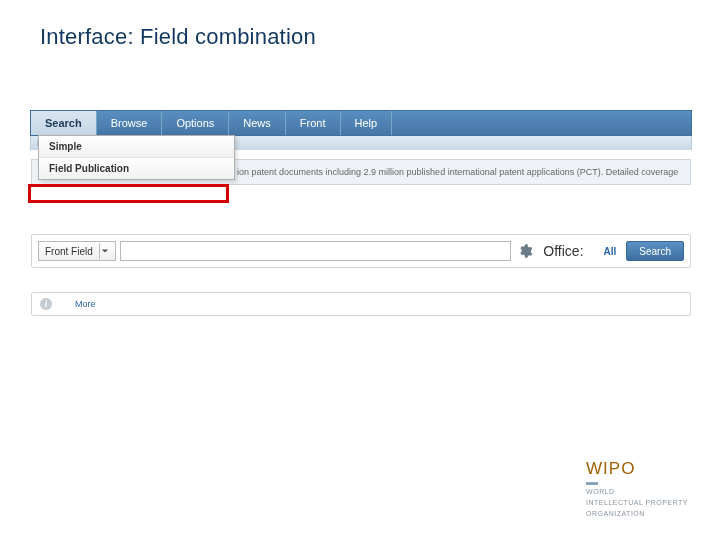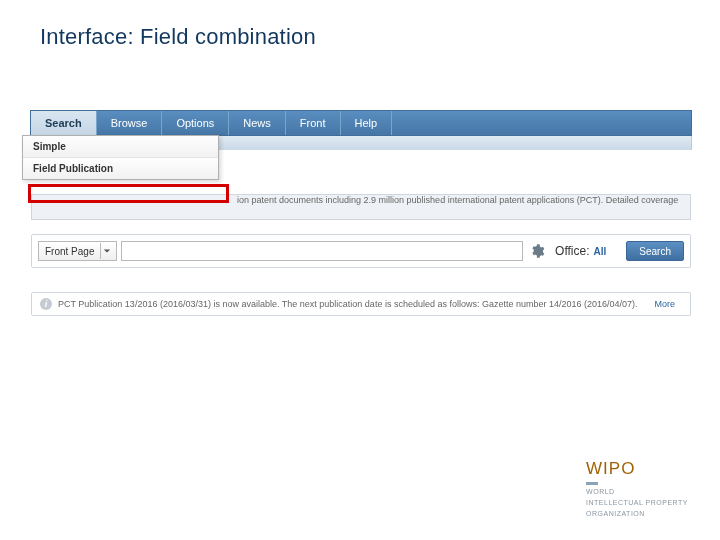--- a/index.html
+++ b/index.html
@@ -3,34 +3,34 @@
 <meta charset="utf-8">
 <style>
   *{box-sizing:border-box;margin:0;padding:0}
   html,body{width:720px;height:540px;font-family:Arial,Helvetica,sans-serif;background:#fff;overflow:hidden}
   .slide-title{font-size:22px;font-weight:400;color:#12385f;padding:24px 0 0 40px;letter-spacing:.2px}
   .app{position:absolute;left:30px;top:110px;width:662px}
   .navbar{display:flex;height:26px;align-items:stretch;background:linear-gradient(#5a8ec0,#4576a6);border:1px solid #416e9a;font-size:11px;color:#fff}
   .nav-item{display:flex;align-items:center;padding:0 14px;border-right:1px solid #7aa6cb;cursor:pointer}
   .nav-item.active{background:linear-gradient(#d9e6f1,#c5d6e5);color:#1c3a55;font-weight:bold}
   .gutter{height:14px;background:linear-gradient(#dfeaf3,#cad9e7);border-left:1px solid #bcc9d5;border-right:1px solid #bcc9d5;font-size:9px;color:#5a5a5a;display:flex;align-items:center;padding-left:6px}
-  .dropdown{position:absolute;left:22px;top:135px;width:197px;background:#b91c1c;border:1px solid #b0b0b0;box-shadow:2px 2px 4px rgba(0,0,0,.15);font-size:10px;z-index:5}
+  .dropdown{position:absolute;left:38px;top:135px;width:197px;background:#b91c1c;border:1px solid #b0b0b0;box-shadow:2px 2px 4px rgba(0,0,0,.15);font-size:10px;z-index:5}
   .dd-item{padding:5px 10px;border-bottom:1px solid #e4e4e4;background:linear-gradient(#fefefe,#f1f1f1);color:#333;font-weight:bold;cursor:pointer}
   .dd-item:last-child{border-bottom:none}
   .highlight-box{position:absolute;left:28px;top:184px;width:201px;height:19px;border:3px solid #d20000;z-index:6;pointer-events:none}
-  .desc-bar{position:absolute;left:31px;top:194px;width:660px;height:26px;display:flex;align-items:flex-start;padding-left:205px;background:#eef2f6;border:1px solid #cfd6dd;font-size:9px;color:#666}
+  .desc-bar{position:absolute;left:31px;top:159px;width:660px;height:26px;display:flex;align-items:center;padding-left:205px;background:#eef2f6;border:1px solid #cfd6dd;font-size:9px;color:#666}
   .search-row{position:absolute;left:31px;top:234px;width:660px;height:34px;border:1px solid #cfd6dd;border-radius:2px;display:flex;align-items:center;padding:0 6px;font-size:10px}
   .select-box{display:flex;align-items:center;border:1px solid #b8b8b8;background:linear-gradient(#fff,#efefef);height:20px;padding:0 4px 0 6px;font-size:10px;color:#333;margin-right:4px}
   .chev{width:12px;height:16px;border-left:1px solid #bbb;margin-left:6px;display:flex;align-items:center;justify-content:center}
   .chev svg{width:8px;height:8px;fill:#555}
   .txt-input{flex:1;height:20px;border:1px solid #b8b8b8;background:#fff;margin-right:6px}
   .gear-icon{width:16px;height:16px;margin-right:10px}
   .gear-icon svg{width:16px;height:16px;fill:#6c7b88}
-  .office-lbl{font-size:12px;color:#333;margin-right:4px}
-  .office-val{font-size:10px;color:#2a64a0;font-weight:bold;margin-right:20px}
+  .office-lbl{font-size:14px;color:#333;margin-right:20px}
+  .office-val{font-size:10px;color:#2a64a0;font-weight:bold;margin-right:10px}
   .search-btn{height:20px;padding:0 12px;background:linear-gradient(#5c90c3,#3e6fa0);border:1px solid #3a679a;color:#fff;font-size:10px;border-radius:2px;display:flex;align-items:center;cursor:pointer}
   .notice{position:absolute;left:31px;top:292px;width:660px;height:24px;border:1px solid #cfd6dd;border-radius:2px;display:flex;align-items:center;padding:0 8px;font-size:9px;color:#666}
   .info-icon{width:12px;height:12px;border-radius:50%;background:#c4cbd2;color:#fff;font-size:9px;display:flex;align-items:center;justify-content:center;margin-right:6px;font-style:italic;font-weight:bold}
   .more-link{color:#2a64a0;margin-left:17px;cursor:pointer}
   .footer-logo{position:absolute;right:32px;bottom:22px;text-align:left}
   .wipo{font-size:17px;font-weight:normal;color:#a16207;letter-spacing:1px}
   .wipo-sub{font-size:7px;color:#8a96a1;line-height:1.3;margin-top:2px;letter-spacing:.5px}
   .wipo-bar{height:3px;background:#8ba3b8;width:12px;margin-top:3px}
 </style>
 </head>
@@ -58,41 +58,40 @@
 
 <div class="dropdown">
   <div class="dd-item">Simple</div>
   <div class="dd-item">Field Publication</div>
 </div>
 
 <div class="highlight-box"></div>
 
 <div class="search-row">
   <div class="select-box">
-    <span>Front Page</span>
+    <span>Front Field</span>
     <span class="chev">
       <svg viewBox="0 0 10 10">
           <path d="M1 3 L5 7 L9 3 Z"></path>
         </svg>
     </span>
   </div>
   <div class="txt-input"></div>
   <span class="gear-icon">
     <svg viewBox="0 0 24 24">
         <path d="M12 8a4 4 0 1 0 0 8 4 4 0 0 0 0-8zm9 4a7.9 7.9 0 0 0-.1-1.2l2.1-1.6-2-3.4-2.5 1a8 8 0 0 0-2.1-1.2L16 2h-4l-.4 2.6a8 8 0 0 0-2.1 1.2l-2.5-1-2 3.4 2.1 1.6A7.9 7.9 0 0 0 7 12c0 .4 0 .8.1 1.2L5 14.8l2 3.4 2.5-1a8 8 0 0 0 2.1 1.2L12 22h4l.4-2.6a8 8 0 0 0 2.1-1.2l2.5 1 2-3.4-2.1-1.6c.1-.4.1-.8.1-1.2z"></path>
       </svg>
   </span>
   <span class="office-lbl">Office:</span>
   <span class="office-val">All</span>
   <div class="search-btn">Search</div>
 </div>
 
 <div class="notice">
   <span class="info-icon">i</span>
-  <span>PCT Publication 13/2016 (2016/03/31) is now available. The next publication date is scheduled as follows: Gazette number 14/2016 (2016/04/07).</span>
   <span class="more-link">More</span>
 </div>
 
 <div class="footer-logo">
   <div class="wipo">WIPO</div>
   <div class="wipo-bar"></div>
   <div class="wipo-sub">WORLD</div>
   <div class="wipo-sub">INTELLECTUAL PROPERTY</div>
   <div class="wipo-sub">ORGANIZATION</div>
 </div>

